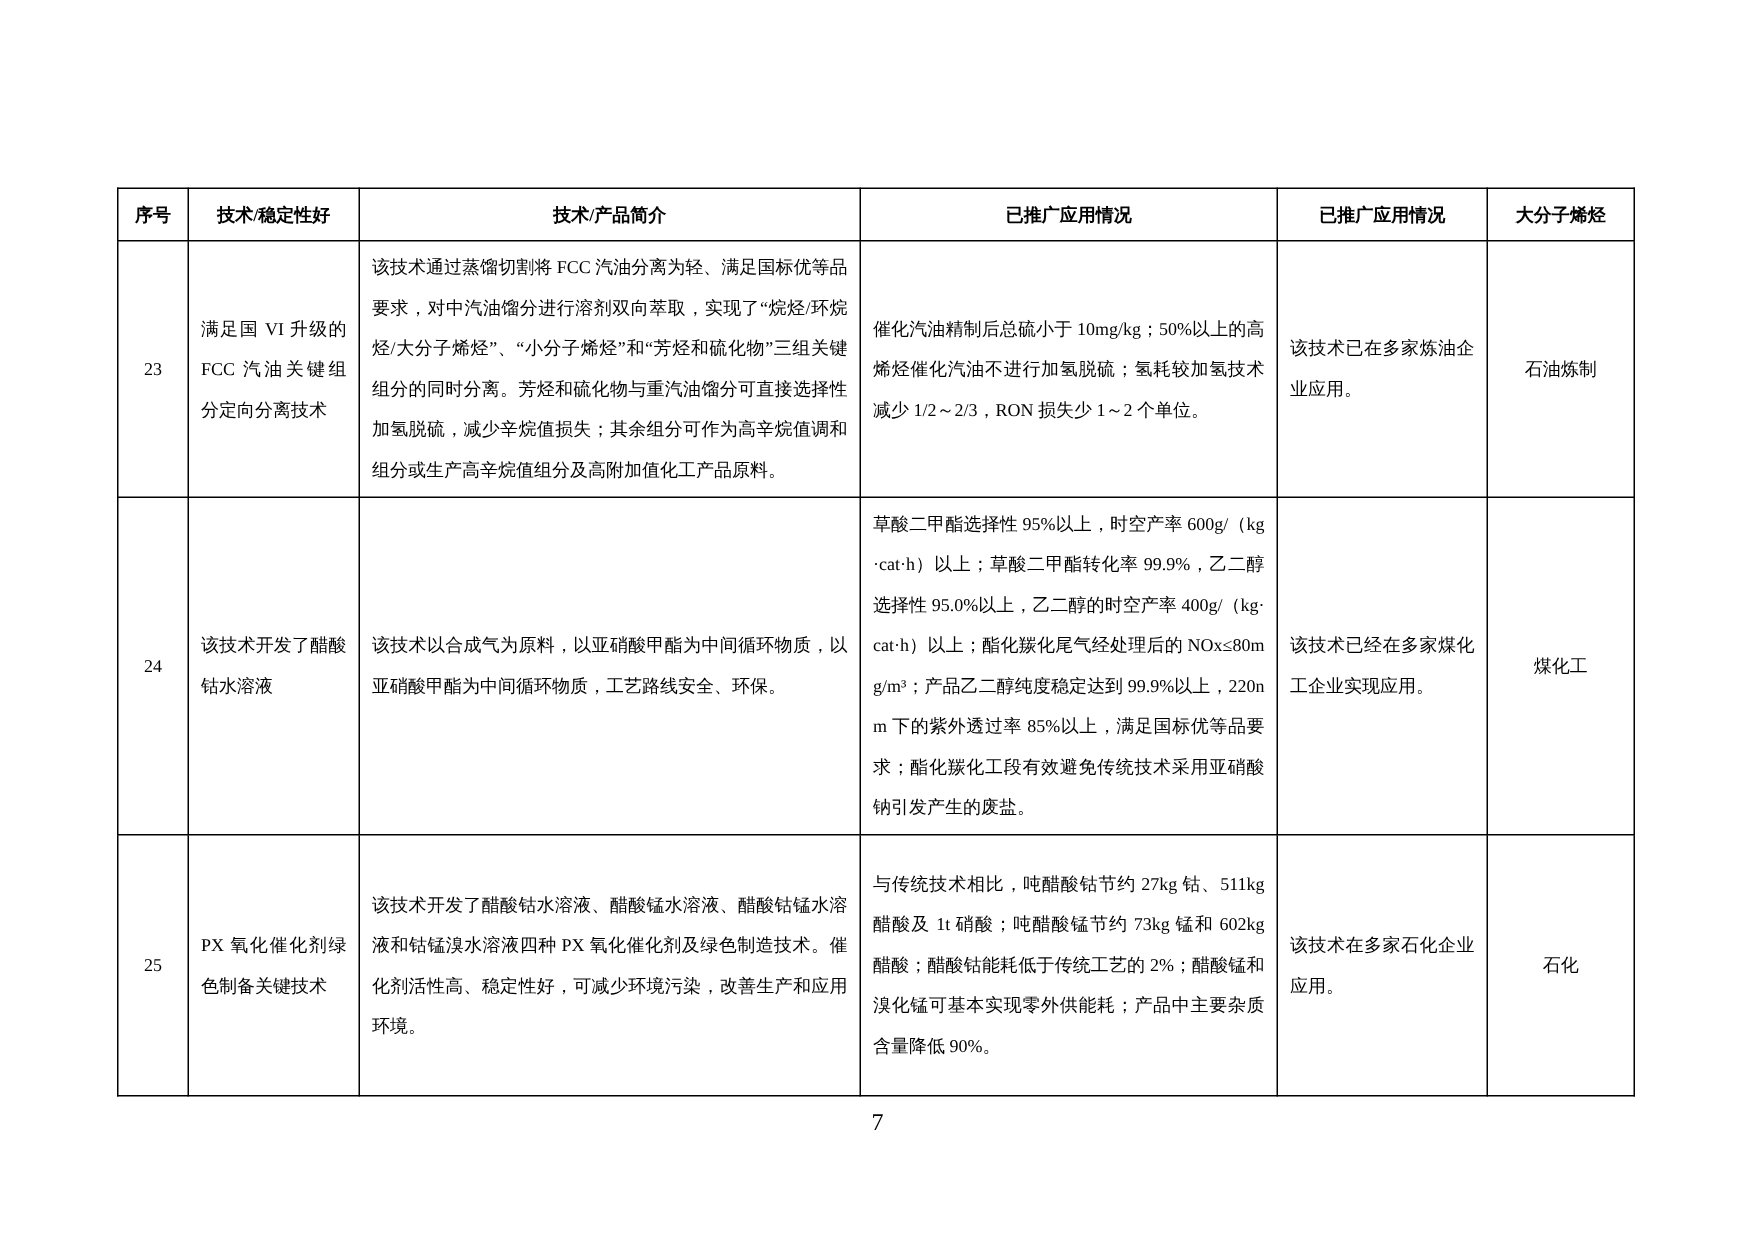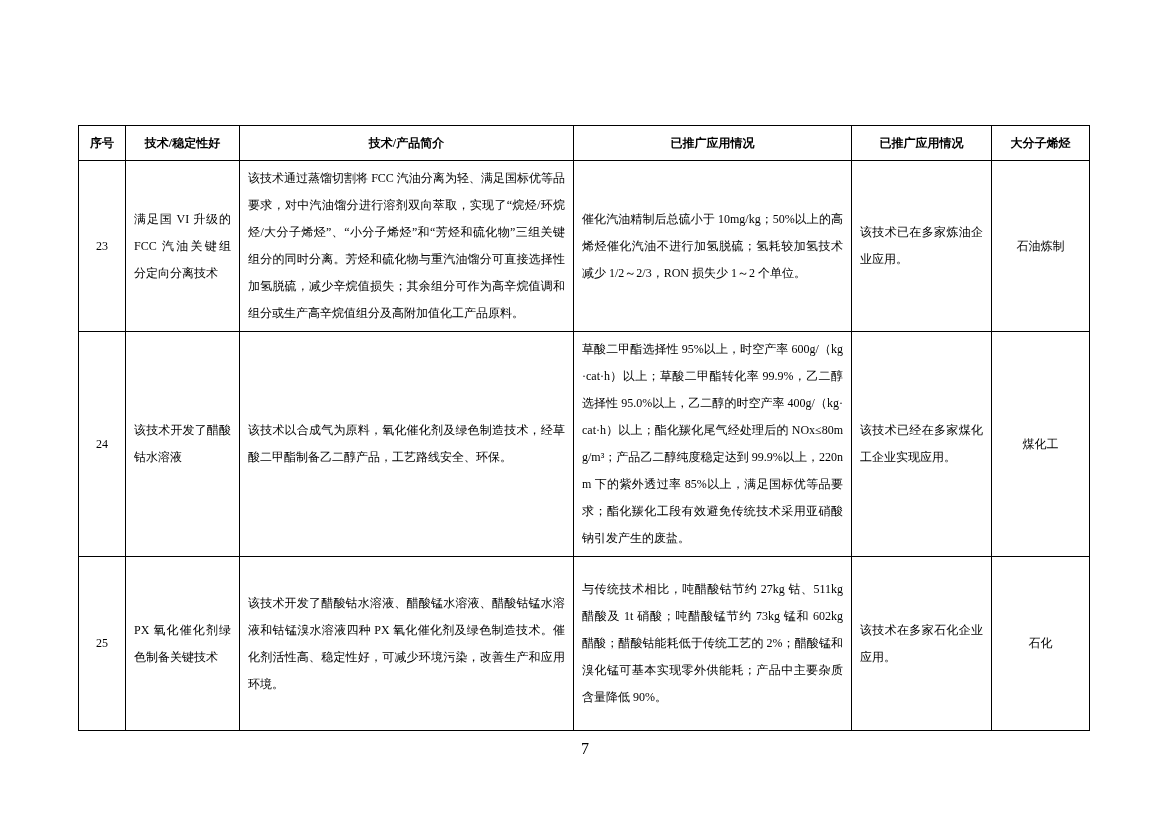--- a/index.html
+++ b/index.html
@@ -87,21 +87,21 @@
       <td class="c-center">23</td>
       <td class="c-just">满足国 VI 升级的 FCC 汽油关键组分定向分离技术</td>
       <td class="c-just">该技术通过蒸馏切割将 FCC 汽油分离为轻、满足国标优等品要求，对中汽油馏分进行溶剂双向萃取，实现了“烷烃/环烷烃/大分子烯烃”、“小分子烯烃”和“芳烃和硫化物”三组关键组分的同时分离。芳烃和硫化物与重汽油馏分可直接选择性加氢脱硫，减少辛烷值损失；其余组分可作为高辛烷值调和组分或生产高辛烷值组分及高附加值化工产品原料。</td>
       <td class="c-just">催化汽油精制后总硫小于 10mg/kg；50%以上的高烯烃催化汽油不进行加氢脱硫；氢耗较加氢技术减少 1/2～2/3，RON 损失少 1～2 个单位。</td>
       <td class="c-just">该技术已在多家炼油企业应用。</td>
       <td class="c-center">石油炼制</td>
     </tr>
     <tr class="row-24">
       <td class="c-center">24</td>
       <td class="c-just">该技术开发了醋酸钴水溶液</td>
-      <td class="c-just">该技术以合成气为原料，氧化催化剂及绿色制造技术，经草酸二甲酯制备乙二醇产品，工艺路线安全、环保。</td>
+      <td class="c-just">该技术以合成气为原料，以亚硝酸甲酯为中间循环物质，以亚硝酸甲酯为中间循环物质，工艺路线安全、环保。</td>
       <td class="c-just">草酸二甲酯选择性 95%以上，时空产率 600g/（kg·cat·h）以上；草酸二甲酯转化率 99.9%，乙二醇选择性 95.0%以上，乙二醇的时空产率 400g/（kg·cat·h）以上；酯化羰化尾气经处理后的 NOx≤80mg/m³；产品乙二醇纯度稳定达到 99.9%以上，220nm 下的紫外透过率 85%以上，满足国标优等品要求；酯化羰化工段有效避免传统技术采用亚硝酸钠引发产生的废盐。</td>
       <td class="c-just">该技术已经在多家煤化工企业实现应用。</td>
       <td class="c-center">煤化工</td>
     </tr>
     <tr class="row-25">
       <td class="c-center">25</td>
       <td class="c-just">PX 氧化催化剂绿色制备关键技术</td>
       <td class="c-just">该技术开发了醋酸钴水溶液、醋酸锰水溶液、醋酸钴锰水溶液和钴锰溴水溶液四种 PX 氧化催化剂及绿色制造技术。催化剂活性高、稳定性好，可减少环境污染，改善生产和应用环境。</td>
       <td class="c-just">与传统技术相比，吨醋酸钴节约 27kg 钴、511kg 醋酸及 1t 硝酸；吨醋酸锰节约 73kg 锰和 602kg 醋酸；醋酸钴能耗低于传统工艺的 2%；醋酸锰和溴化锰可基本实现零外供能耗；产品中主要杂质含量降低 90%。</td>
       <td class="c-just">该技术在多家石化企业应用。</td>

